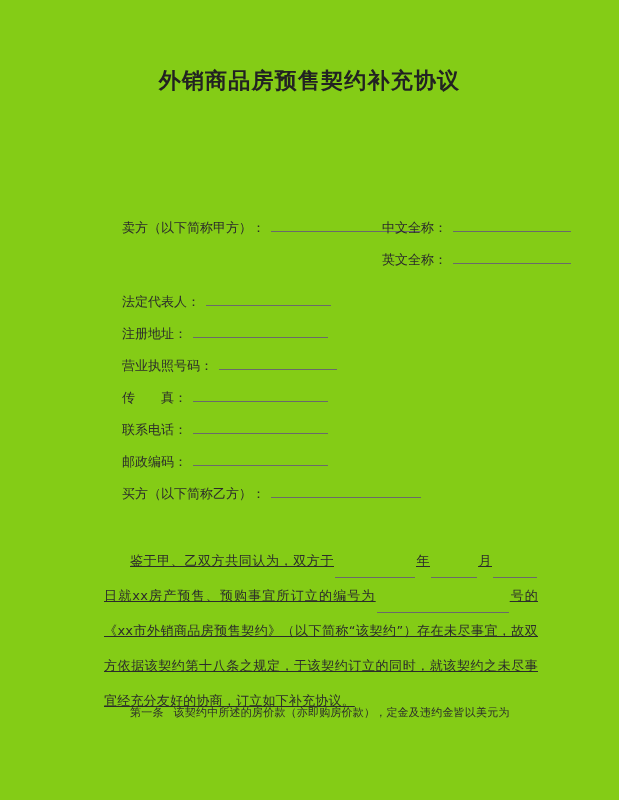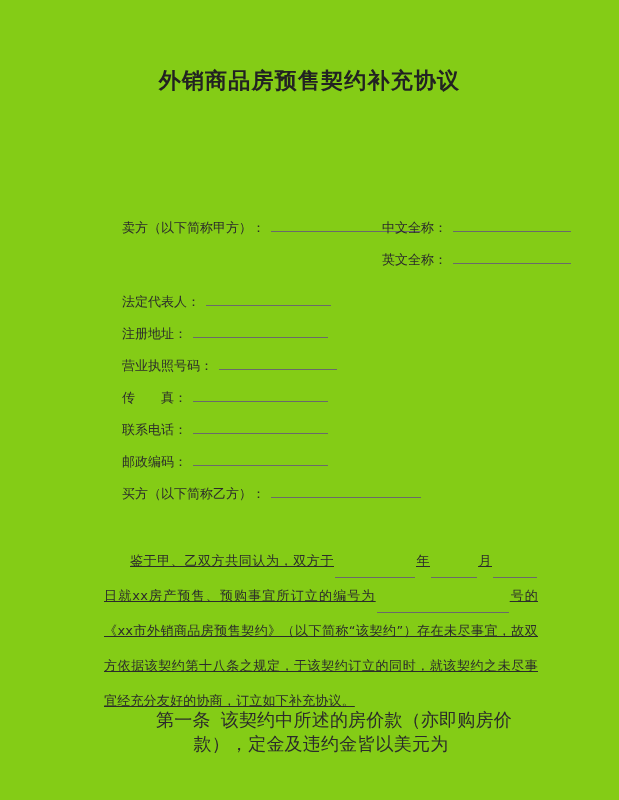--- a/index.html
+++ b/index.html
@@ -117,26 +117,25 @@
   .ib-44 { width: 44px; }
   .ib-132 { width: 132px; }
 
   .clause-block {
     position: absolute;
     top: 690px;
     left: 104px;
     width: 434px;
   }
   .clause {
-    font-size: 18px;
+    font-size: 11px;
     line-height: 24px;
     color: #2b2b2b;
     letter-spacing: 0.2px;
     text-indent: 26px;
-    text-align: center;
   }
   .clause-no { margin-right: 10px; }
 </style>
 </head>
 <body>
 
 <div class="page">
 
   <div class="doc-title">外销商品房预售契约补充协议</div>
 

